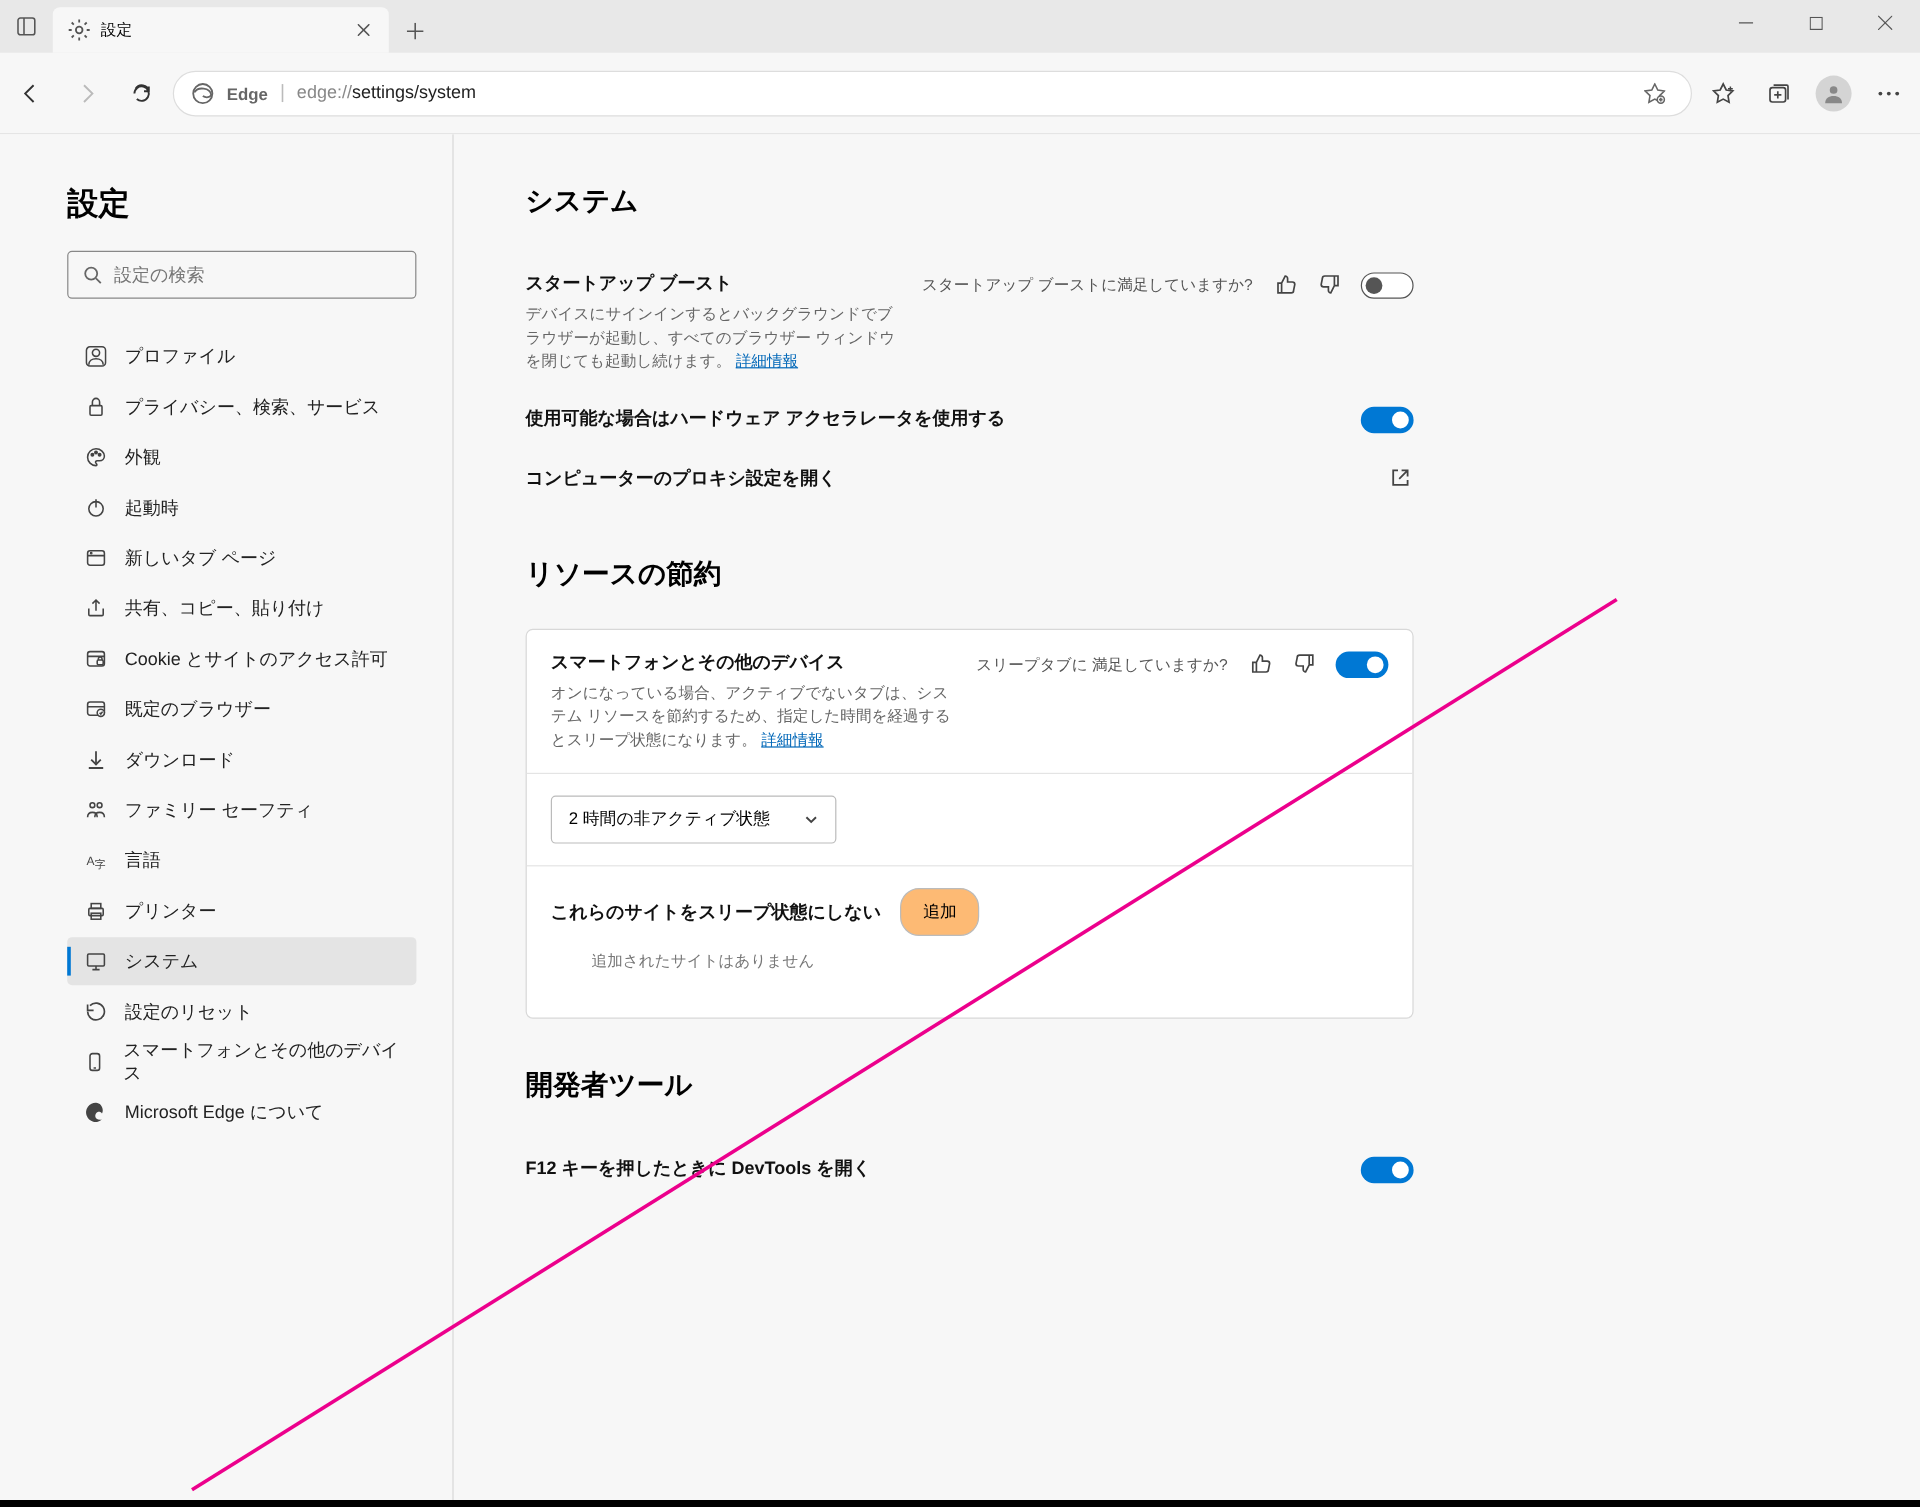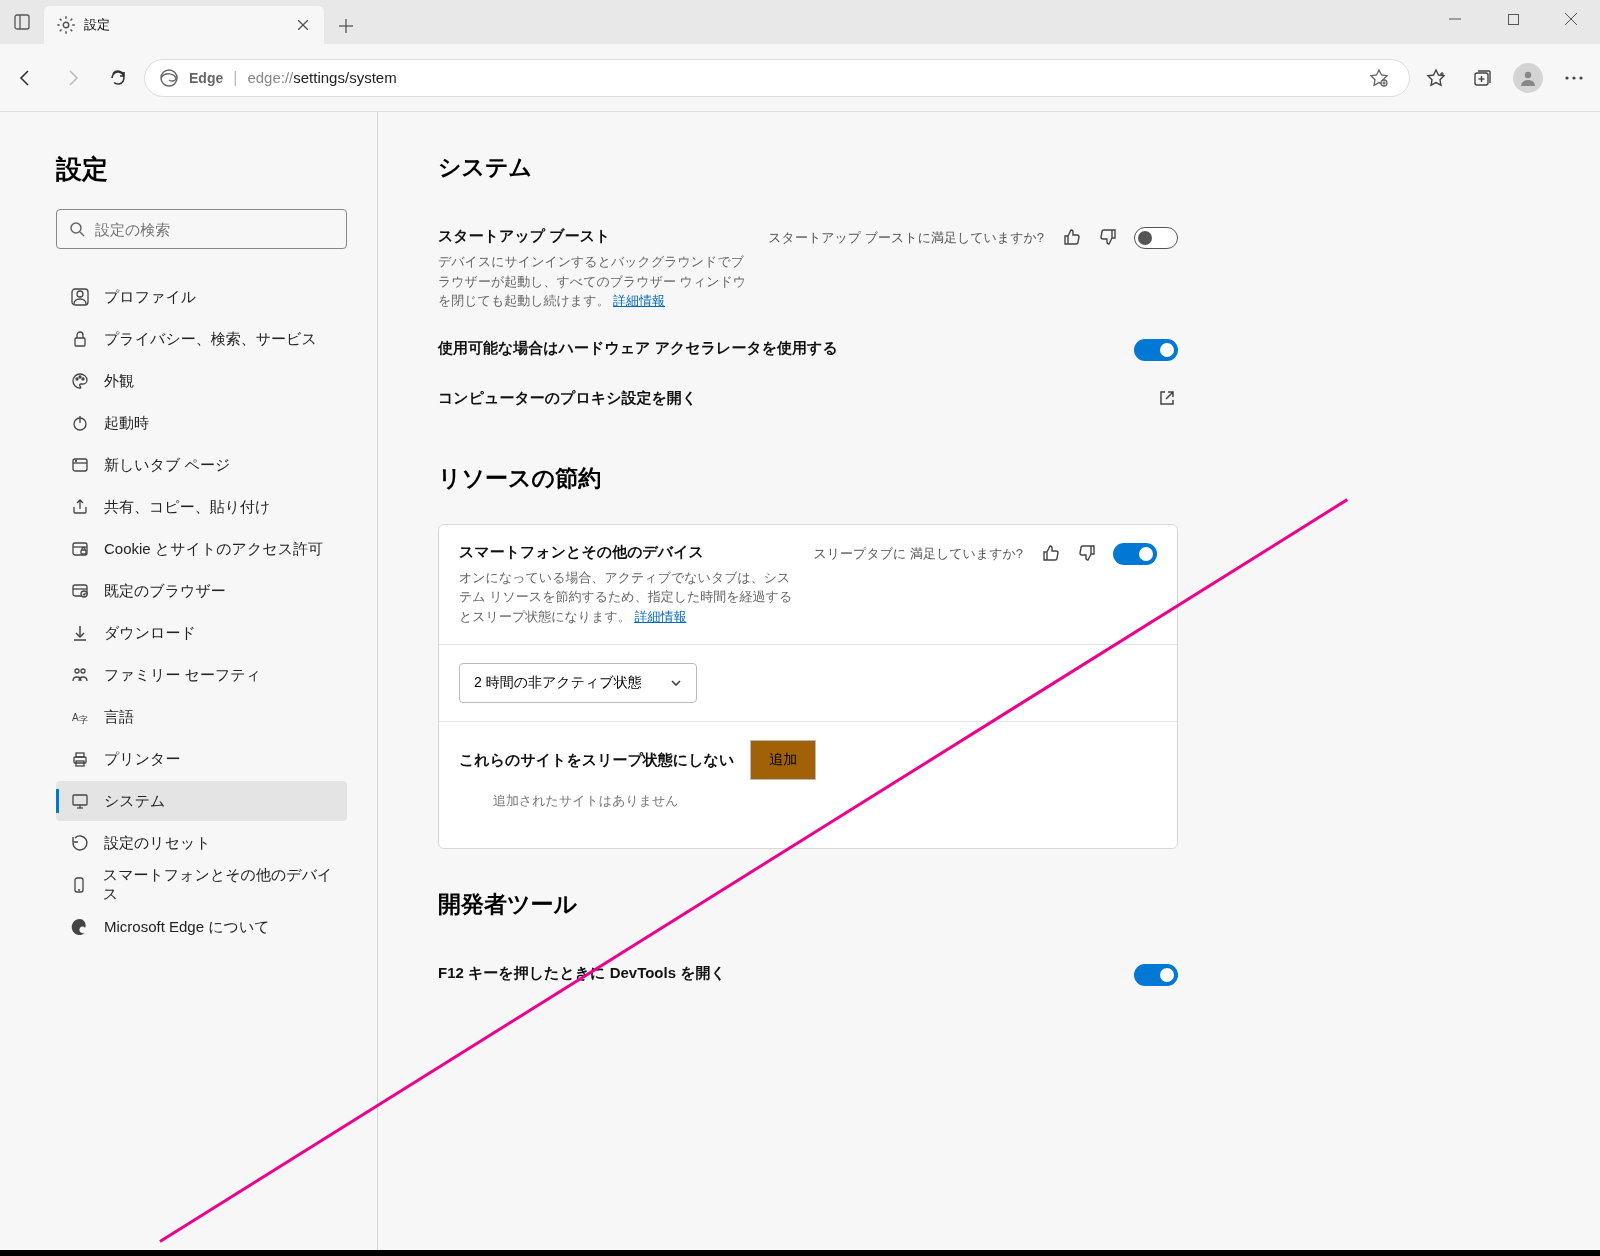--- a/index.html
+++ b/index.html
@@ -47,21 +47,21 @@
 .toggle.off{background:#fff;border:1px solid #555}
 .toggle::after{content:"";position:absolute;width:14px;height:14px;border-radius:50%;top:4px}
 .toggle.on::after{background:#fff;right:4px}
 .toggle.off::after{background:#555;left:3px;top:3px}
 .ext-icon{width:20px;height:20px;color:#444}
 .section-gap{height:40px}
 .card{border:1px solid #d8d8d8;border-radius:6px;background:#fff}
 .card-row{padding:18px 20px;border-bottom:1px solid #e4e4e4;display:flex;align-items:flex-start;gap:16px}
 .card-row:last-child{border-bottom:0}
 .select{border:1px solid #bbb;border-radius:4px;height:40px;padding:0 14px;display:flex;align-items:center;gap:28px;font-size:14px;cursor:pointer}
-.btn{border:1px solid #bbb;border-radius:0;height:40px;padding:0 18px;display:flex;align-items:center;font-size:14px;cursor:pointer;background:#a16207}
+.btn{border:1px solid #bbb;border-radius:16px;height:40px;padding:0 18px;display:flex;align-items:center;font-size:14px;cursor:pointer;background:#fdba74}
 .nosites{font-size:13px;color:#777;padding:12px 20px 20px 34px}
 .annot{position:absolute;width:1400px;height:3px;background:#ec008c;transform:rotate(-32deg);transform-origin:left center;left:160px;top:1240px;pointer-events:none}
 .taskbar{position:absolute;bottom:0;left:0;right:0;height:6px;background:#000}
 svg{display:block}
 </style>
 </head>
 <body>
 
 <div class="titlebar">
   <div class="vtabs">

